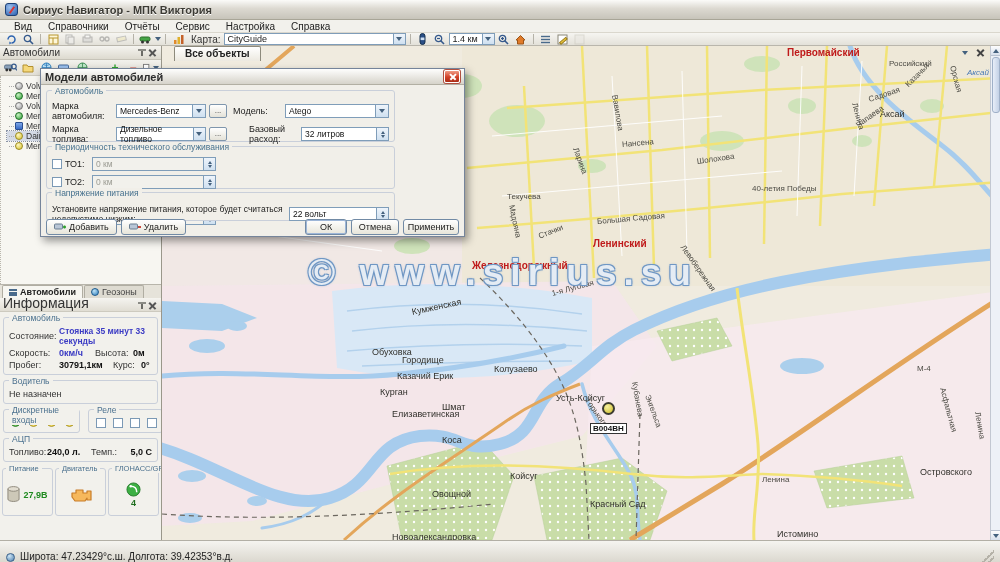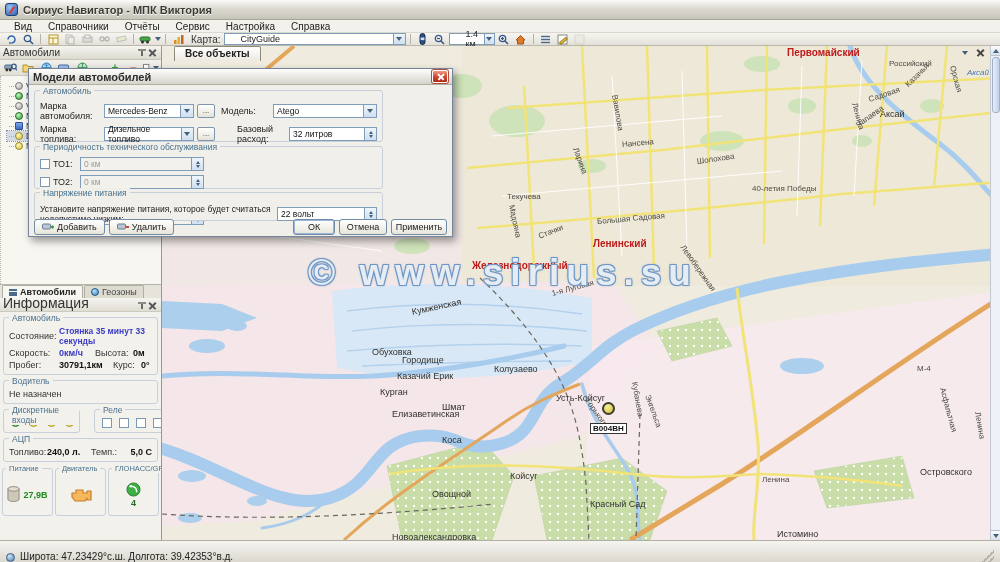--- a/index.html
+++ b/index.html
@@ -10,21 +10,21 @@
   .titlebar{position:absolute;left:0;top:0;right:0;height:20px;background:linear-gradient(#fbfbf9,#dcd9d1 45%,#c7c4ba);border-bottom:1px solid #a8a597;display:flex;align-items:center;gap:5px;padding:0 5px}
   .app-icon{width:13px;height:13px;border-radius:3px;background:radial-gradient(circle at 35% 30%,#9cc0ee,#2b5fae);border:1px solid #1d4076;position:relative}
   .app-icon::after{content:"";position:absolute;left:5px;top:2px;width:2px;height:8px;background:#d33;transform:rotate(35deg)}
   .title-text{font-weight:bold;color:#3c3b35;text-shadow:0 1px 0 #fff}
   .menubar{position:absolute;left:0;top:20px;right:0;height:13px;background:#f2f1ec;border-bottom:1px solid #dad7cd;display:flex;align-items:center;padding:0 6px;font-size:10px;color:#222}
   .menu-item{padding:0 8px;cursor:default}
   .toolbar{position:absolute;left:0;top:33px;right:0;height:13px;background:linear-gradient(#f6f5f1,#e3e1d9);border-bottom:1px solid #b9b6ac;display:flex;align-items:center;gap:1px;padding:0 3px;font-size:10px}
   .tbtn{width:16px;height:12px;display:flex;align-items:center;justify-content:center;border-radius:2px;flex:none}
   .tbtn.dis{opacity:.45}
   .tsep{width:1px;height:10px;background:#b5b2a8;margin:0 3px;flex:none}
-  .tcombo{height:12px;background:#fff;border:1px solid #7f9db9;display:flex;align-items:center;font-size:9px;padding-left:16px;color:#222}
+  .tcombo{height:12px;background:#fff;border:1px solid #7f9db9;display:flex;align-items:center;font-size:9px;padding-left:3px;color:#222}
   .tcombo .carr{margin-left:auto;width:12px;height:100%;background:linear-gradient(#eef4fb,#cfe0f0);border-left:1px solid #7f9db9;display:flex;align-items:center;justify-content:center}
   .tri-down{width:0;height:0;border-left:3px solid transparent;border-right:3px solid transparent;border-top:4px solid #44617e}
   .tri-up{width:0;height:0;border-left:3px solid transparent;border-right:3px solid transparent;border-bottom:4px solid #44617e}
   .tlabel-map{color:#333;margin:0 2px 0 4px}
 
   
   .dock{position:absolute;left:0;top:46px;width:162px;bottom:22px;background:#f1f0ea;border-right:1px solid #9a978b;display:flex;flex-direction:column}
   .dock-head{height:14px;background:linear-gradient(#f5f4f0,#dddacf);border-bottom:1px solid #c6c3b8;display:flex;align-items:center;padding:0 3px;font-size:10px;color:#333}
   .dock-head .sp{flex:1}
   .pin-icon,.x-icon{width:11px;height:11px;position:relative;flex:none}
@@ -83,21 +83,21 @@
   .ml.district{font-size:10px;font-weight:bold;color:#bf1a1a}
   .ml.river{font-size:8px;font-style:italic;color:#4a7ab5}
   .wm{position:absolute;left:146px;top:206px;z-index:4;font-size:37px;font-weight:bold;letter-spacing:7px;color:rgba(255,255,255,.82);text-shadow:1px 1px 0 #6f97c4,-1px -1px 0 #6f97c4,1px -1px 0 #6f97c4,-1px 1px 0 #6f97c4,0 0 3px #6f97c4}
   .marker{position:absolute;z-index:5;width:13px;height:13px;border-radius:50%;background:radial-gradient(circle at 35% 30%,#f6f0a0,#cfc02a);border:2px solid #3c3c30}
   .plate{position:absolute;z-index:5;margin:19px 0 0 -14px;background:#fff;border:1px solid #333;font-size:8px;font-weight:bold;padding:0 2px;color:#111}
   .vscroll{position:absolute;right:0;top:0;bottom:0;width:10px;background:#edf1f7;border-left:1px solid #c2c8d2;z-index:6;display:flex;flex-direction:column;align-items:center}
   .vs-btn{width:10px;height:10px;background:linear-gradient(#fdfdfd,#d8e0ec);border-bottom:1px solid #b9c2d0;display:flex;align-items:center;justify-content:center}
   .vs-thumb{width:8px;height:56px;margin-top:1px;border-radius:3px;background:linear-gradient(90deg,#e8eef8,#c3d1e6);border:1px solid #9fb0c8}
 
   
-  .dialog{position:absolute;left:28px;top:68px;width:425px;height:169px;background:#f1efe9;border:1px solid #75849a;box-shadow:3px 4px 8px rgba(0,0,0,.4);z-index:50}
+  .dialog{position:absolute;left:40px;top:68px;width:425px;height:169px;background:#f1efe9;border:1px solid #75849a;box-shadow:3px 4px 8px rgba(0,0,0,.4);z-index:50}
   .dlg-title{height:16px;background:linear-gradient(#fefefd,#d6d3ca);border-bottom:1px solid #b2afa3;display:flex;align-items:center;padding:0 4px;font-size:11px;font-weight:bold;color:#2c2c2c}
   .dlg-close{margin-left:auto;width:16px;height:13px;border:1px solid #fff;border-radius:2px;background:linear-gradient(#f09c86,#d24229 55%,#a92c15);box-shadow:0 0 0 1px #b05040;position:relative}
   .dlg-close::before,.dlg-close::after{content:"";position:absolute;left:3.5px;top:5px;width:8px;height:1.5px;background:#fff}
   .dlg-close::before{transform:rotate(45deg)}.dlg-close::after{transform:rotate(-45deg)}
   .dialog .grp{margin:0;position:absolute;left:5px;width:349px;background:#f1efe9}
   .dialog .grp-title{background:#f1efe9;color:#46718e;font-size:8.5px}
   .dgrp1{top:21px;height:52px}
   .dgrp2{top:77px;height:43px}
   .dgrp3{top:123px;height:29px}
   .drow{display:flex;align-items:center;margin:3px 2px 0 2px;font-size:9px;color:#222}
@@ -546,21 +546,21 @@
         <span class="il" style="width:28px">Курс:</span>
         <span class="iv">0°</span>
       </div>
     </div>
     <div class="grp">
       <span class="grp-title">Водитель</span>
       <div class="irow">
           <span class="il">Не назначен</span>
         </div>
     </div>
-    <div style="display:flex;gap:8px;margin:0 0 0 0">
+    <div style="display:flex;gap:2px;margin:0 0 0 0">
       <div class="grp" style="flex:1.25">
         <span class="grp-title">Дискретные входы</span>
         <div class="irow" id="leds" style="gap:9px;padding-left:2px">
             <span class="led green"></span>
             <span class="led yellow"></span>
             <span class="led yellow"></span>
             <span class="led yellow"></span>
           </div>
       </div>
       <div class="grp" style="flex:1">

